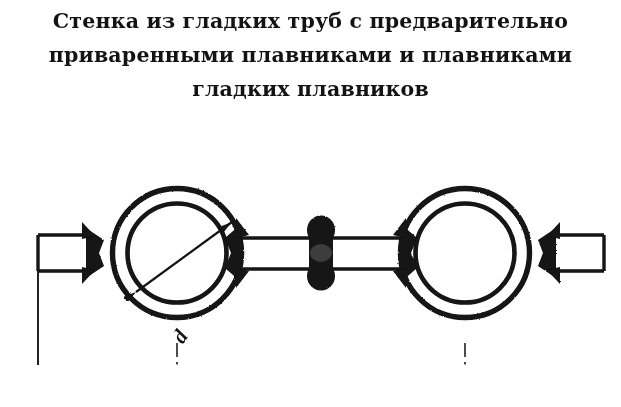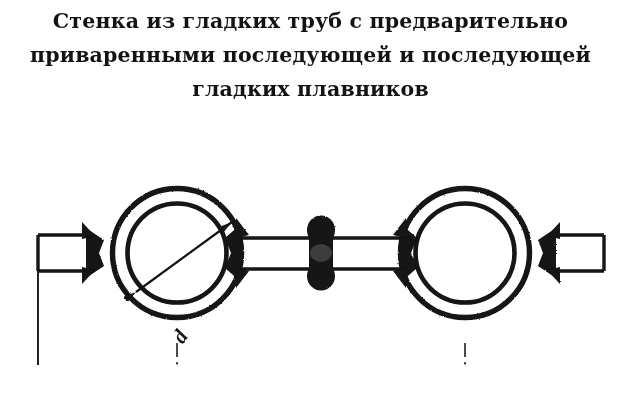--- a/index.html
+++ b/index.html
@@ -66,21 +66,21 @@
     transform-origin: 0 100%;
   }
 </style>
 </head>
 <body>
 
 <div id="page">
 
   <div id="caption">
     <span class="cap-line">Стенка из гладких труб с предварительно</span>
-    <span class="cap-line">приваренными последующей и последующей</span>
+    <span class="cap-line">приваренными плавниками и плавниками</span>
     <span class="cap-line">гладких плавников</span>
   </div>
 
   <div id="figure">
 
     <svg width="621" height="289" viewBox="0 0 621 289">
 
       <defs>
 
         <filter id="rough" x="-12%" y="-12%" width="124%" height="124%">

